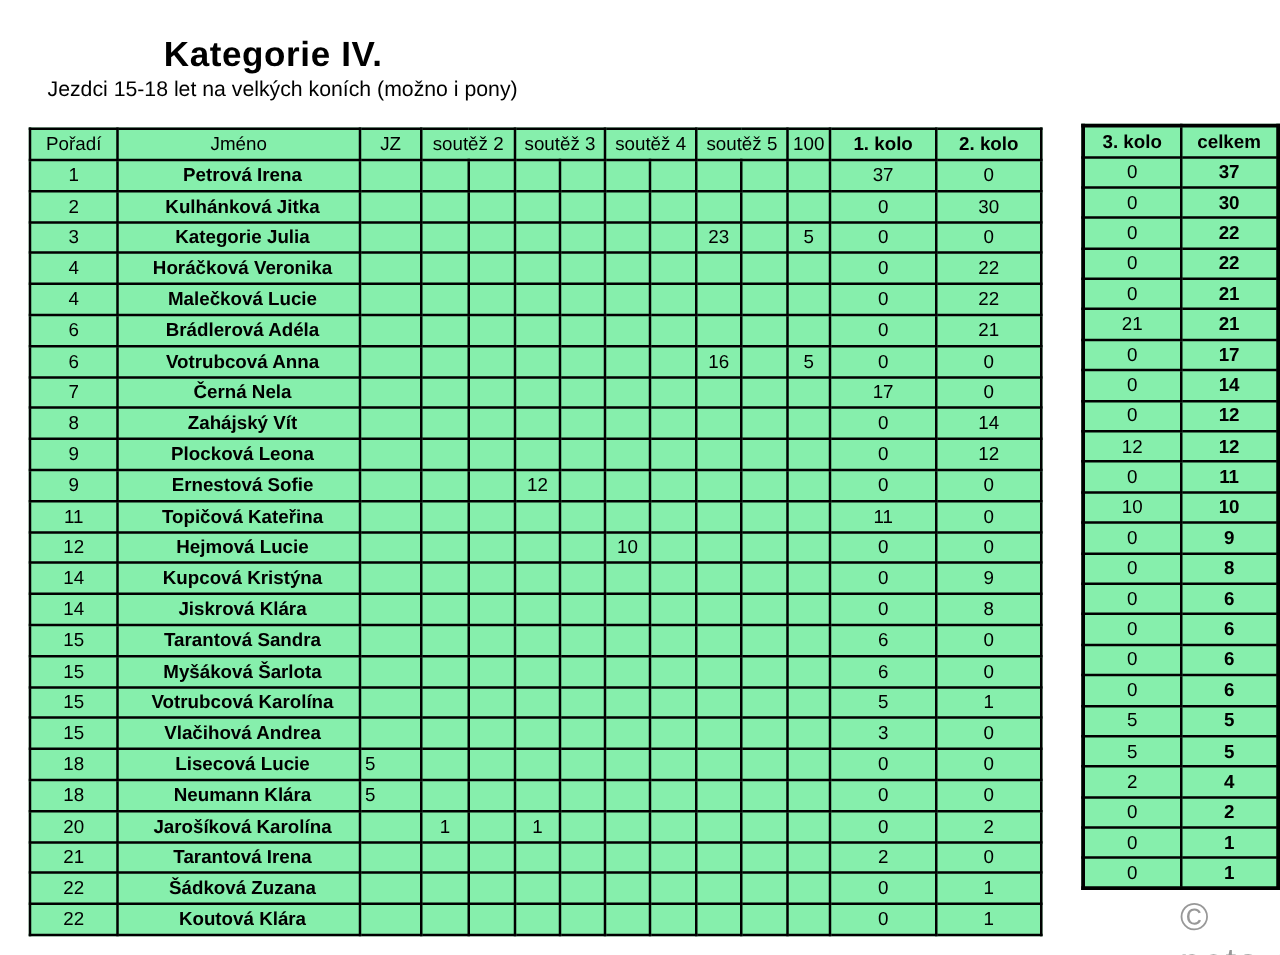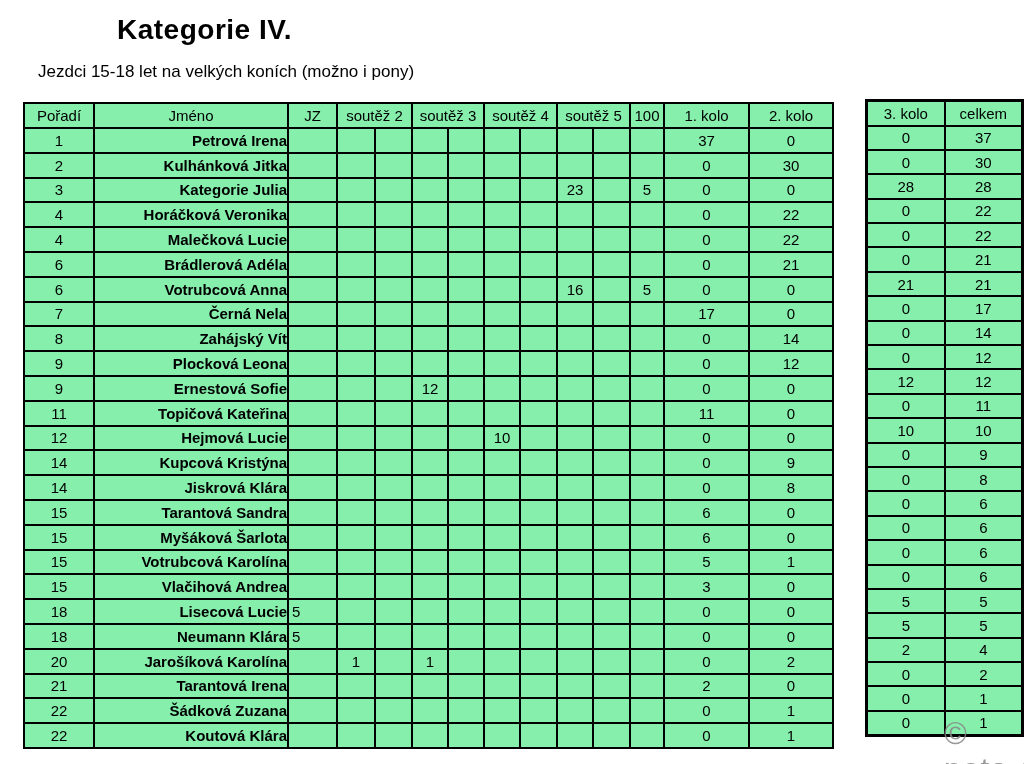--- a/index.html
+++ b/index.html
@@ -1,39 +1,39 @@
 <!DOCTYPE html>
 <html><head>
 <meta charset="utf-8">
 <style>
   html,body { margin:0; padding:0; background:#e8e8e8; }
   .page {
     position:relative; width:1024px; height:764px; background:#ffffff;
     font-family:"Liberation Sans", sans-serif; color:#000; overflow:hidden;
     margin:0 auto;
   }
-  .title { position:absolute; left:115px; top:12px; font-size:28px; font-weight:bold; margin:2px; letter-spacing:0.5px; }
+  .title { position:absolute; left:115px; top:12px; font-size:28px; font-weight:bold; margin:16px; letter-spacing:0.5px; }
   .subtitle { position:absolute; left:26px; top:50px; font-size:17px; margin:12px; }
 
   table { border-collapse:collapse; table-layout:fixed; position:absolute; background:#86efac; }
   .main { left:23px; top:102px; border:2px solid #000; }
   .side { left:865px; top:99px; border:3px solid #000; }
 
   td, th {
     border:2px solid #000; padding:0; text-align:center;
     font-size:15px; font-weight:normal; overflow:hidden; white-space:nowrap;
     vertical-align:middle;
   }
   .main thead tr { height:25px; }
   .main tbody tr { height:24.8px; }
   .side thead tr { height:25px; }
   .side tbody tr { height:24.4px; }
 
-  th.bold, td.bold { font-weight:normal;border-radius:11px; }
-  td.name { text-align:right; padding-left:6px; font-weight:bold; }
+  th.bold, td.bold { font-weight:bold;border-radius:11px; }
+  td.name { text-align:center; padding-left:6px; font-weight:bold; }
   td.jz  { text-align:left; padding-left:3px; }
 
   .watermark {
     position:absolute; left:896px; top:716px; font-size:31px;
     color:rgba(134,134,134,0.85); letter-spacing:1px; z-index:5;margin-left:48px;
   }
 </style>
 </head>
 <body>
 
@@ -491,24 +491,20 @@
     <tbody id="side-body">
         <tr>
           <td>0</td>
           <td class="bold">37</td>
         </tr>
         <tr>
           <td>0</td>
           <td class="bold">30</td>
         </tr>
         <tr>
-          <td>28</td>
-          <td class="bold">28</td>
-        </tr>
-        <tr>
           <td>0</td>
           <td class="bold">22</td>
         </tr>
         <tr>
           <td>0</td>
           <td class="bold">22</td>
         </tr>
         <tr>
           <td>0</td>
           <td class="bold">21</td>

